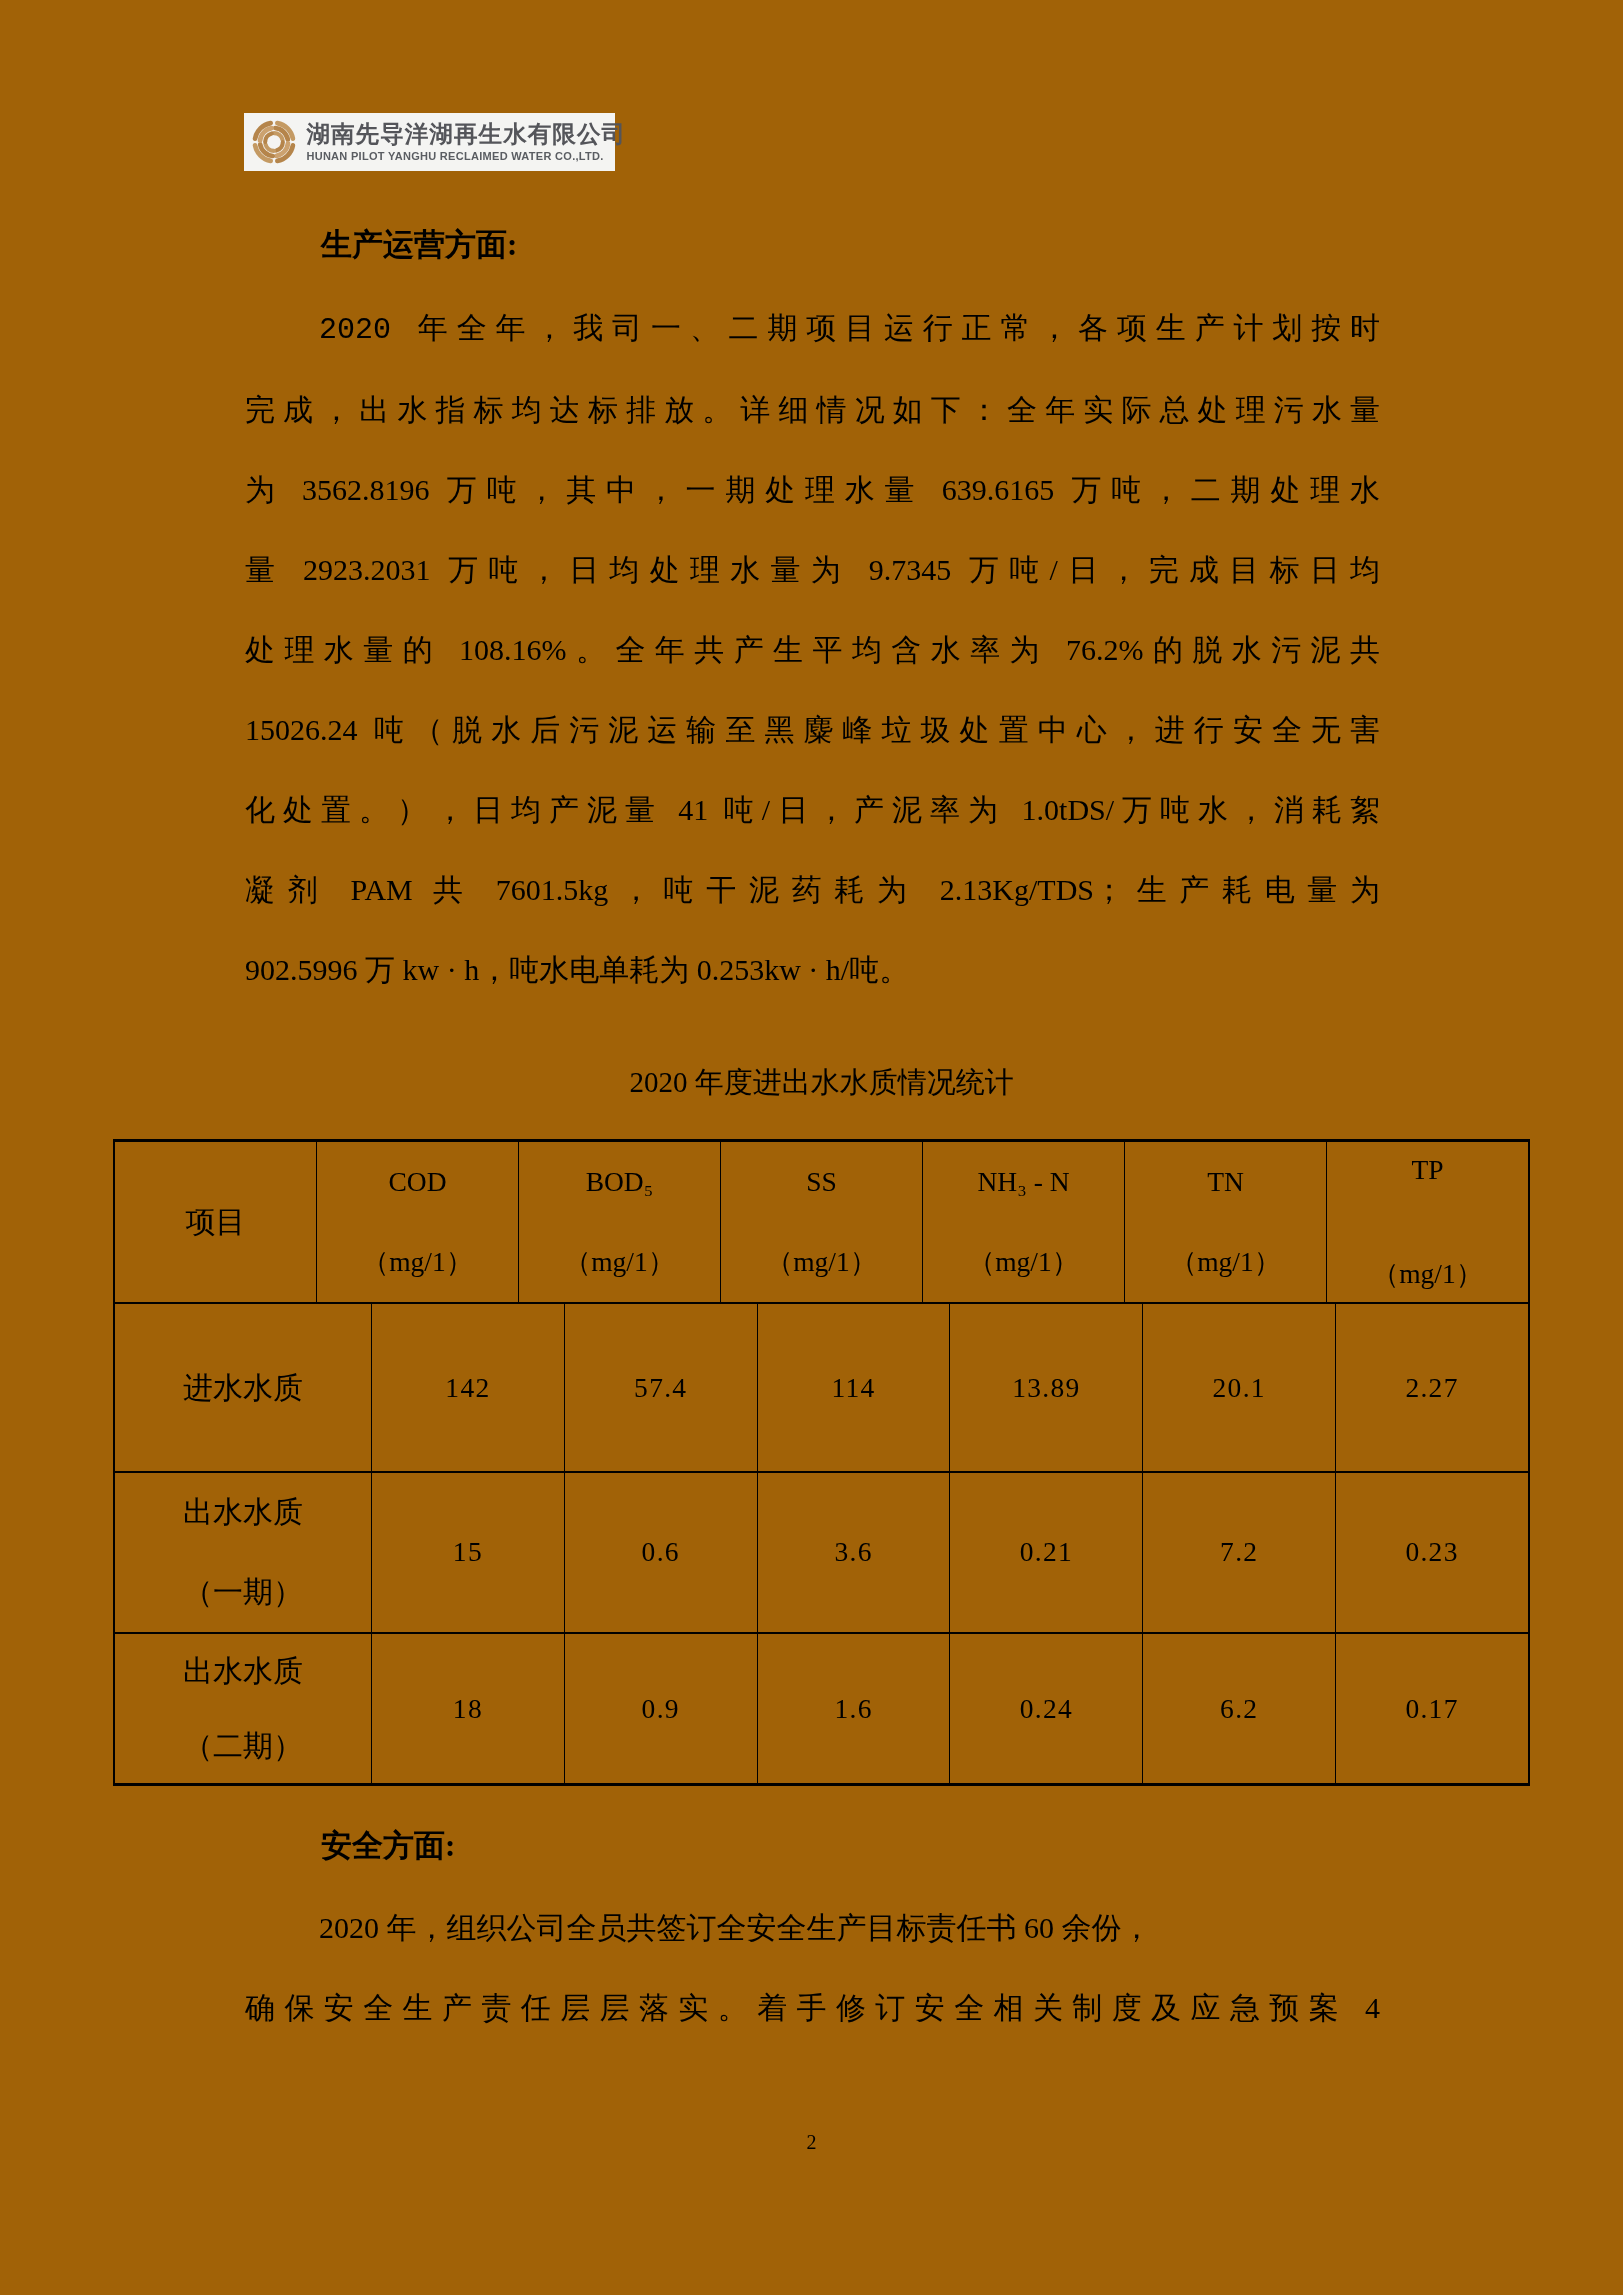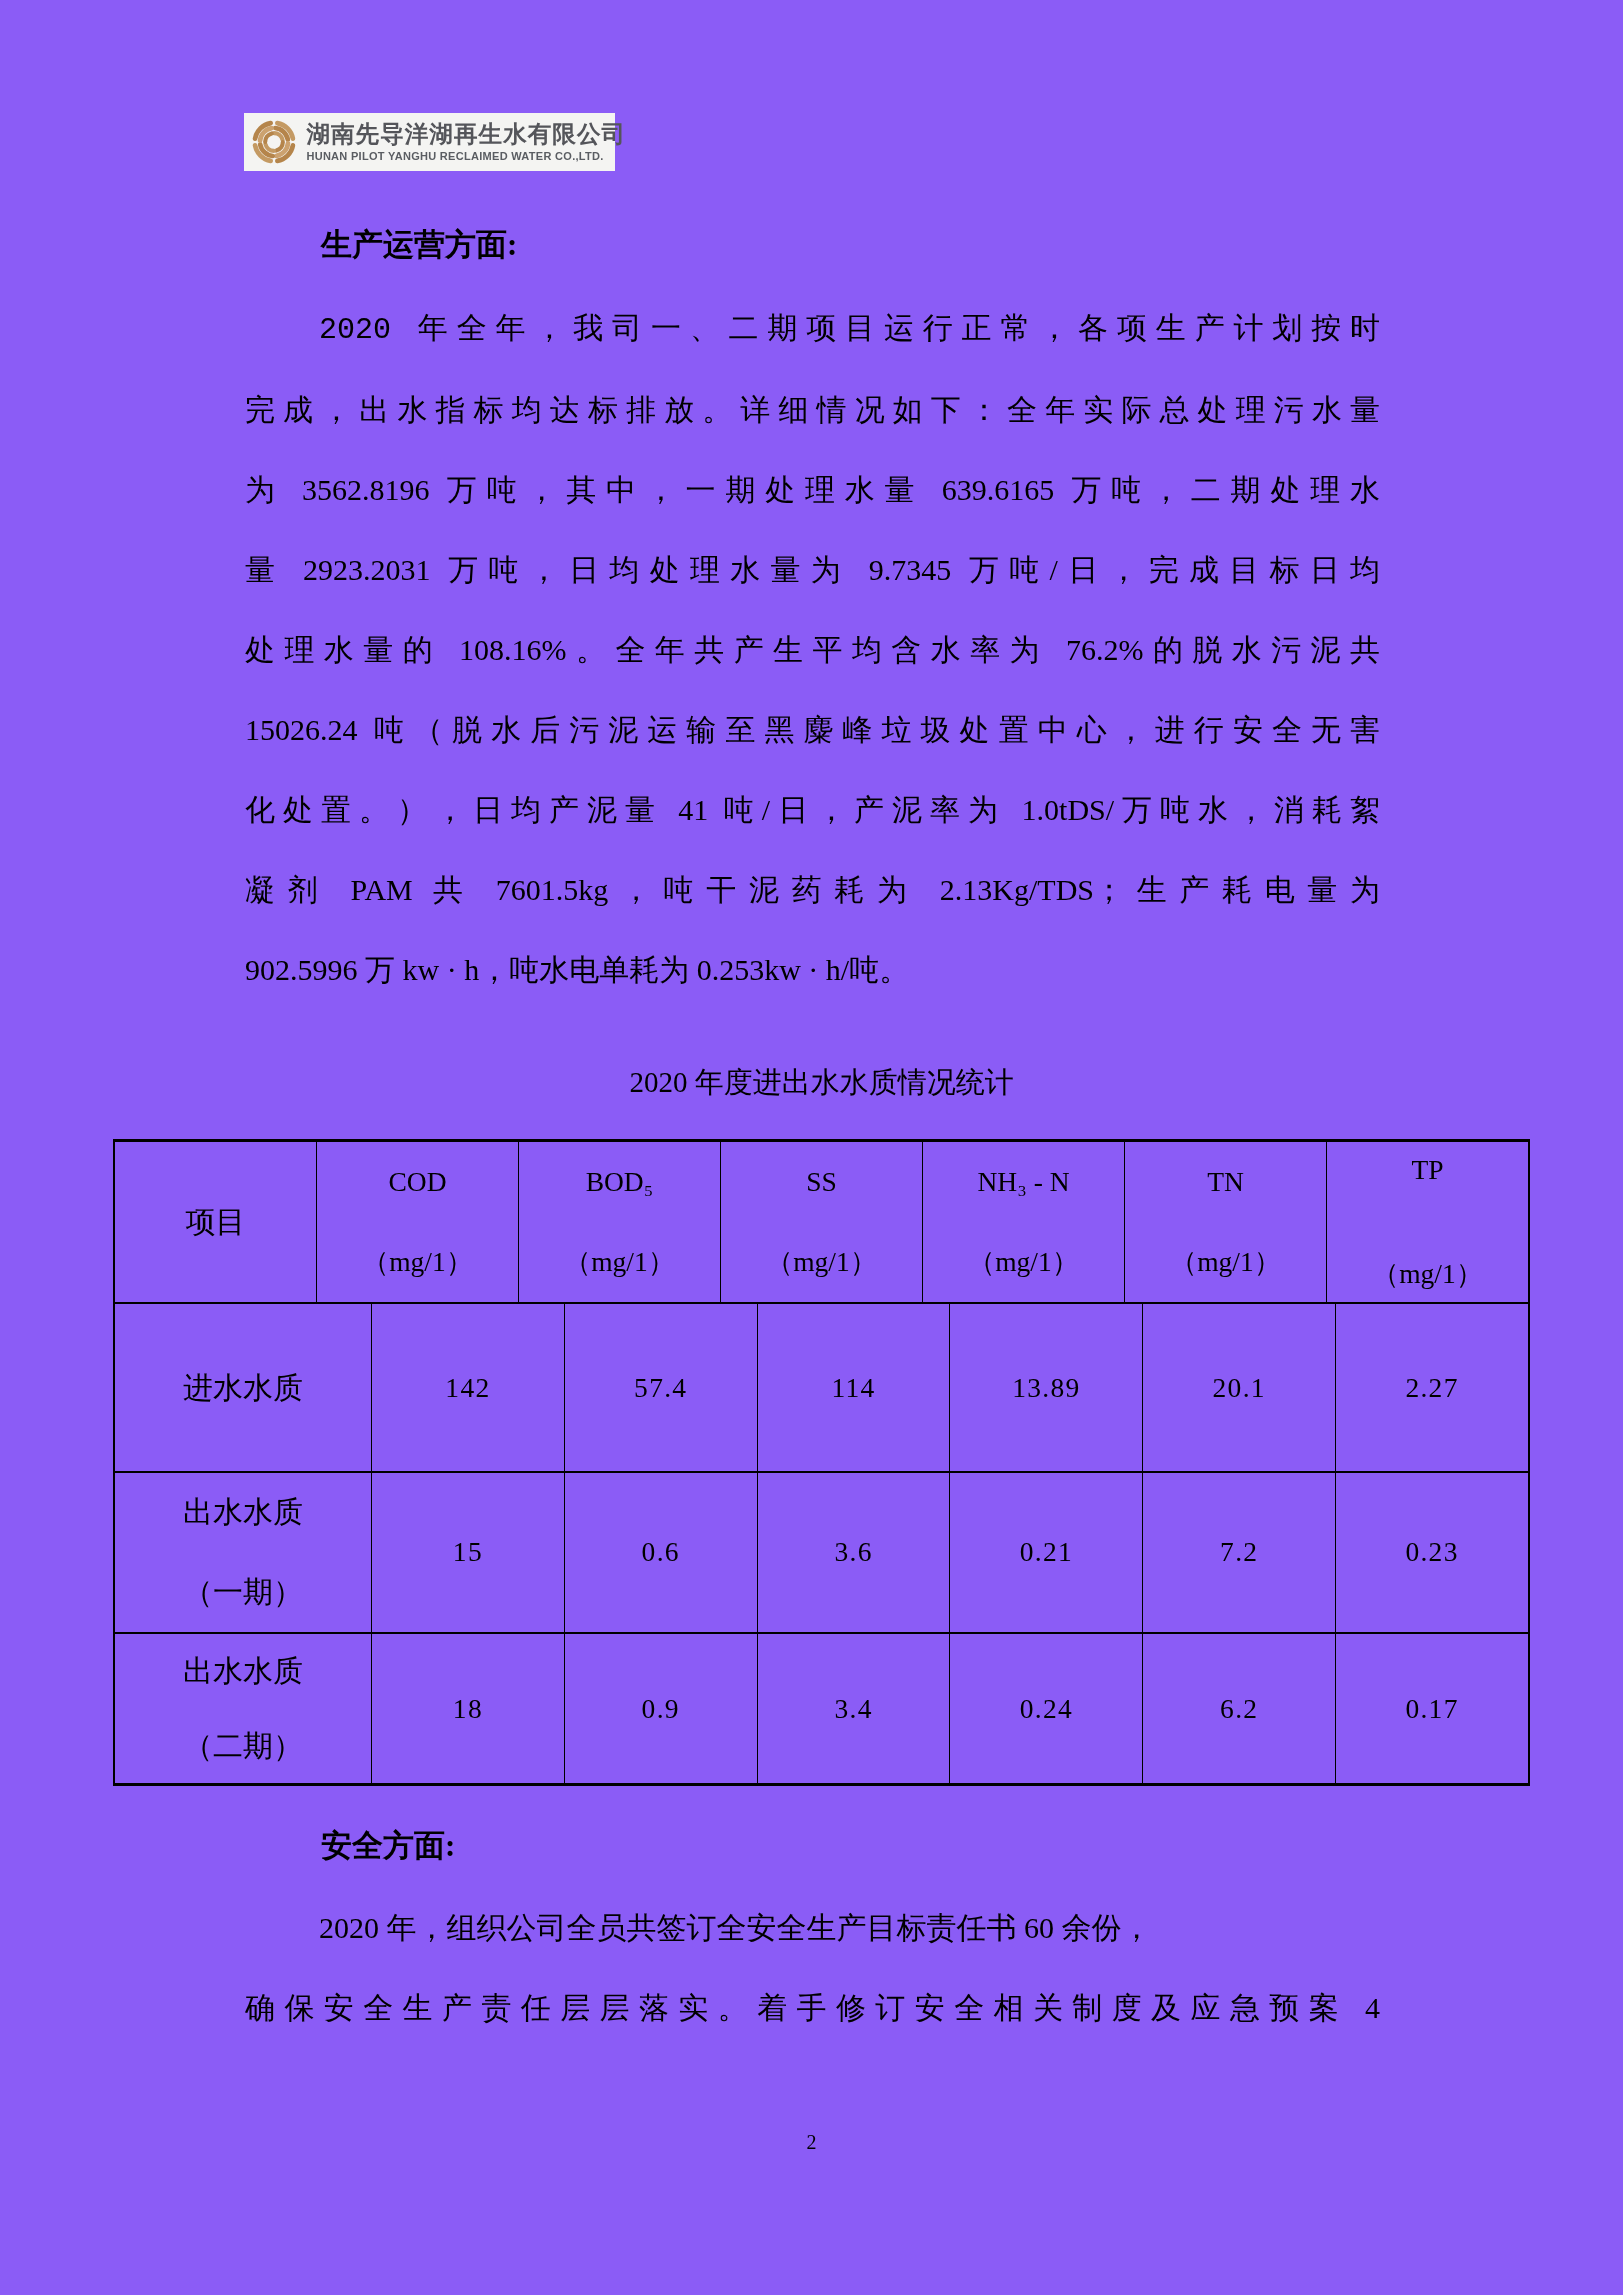--- a/index.html
+++ b/index.html
@@ -1,20 +1,20 @@
 <!DOCTYPE html>
 <html style="font-size:10.5px"><head>
 <meta charset="utf-8">
 <style>
   html, body { margin: 0; padding: 0; background: #ffffff; }
   #page {
     position: relative;
     width: 1623px;
     height: 2295px;
-    background: #8b5cf6;
+    background: #a16207;
     font-family: "Liberation Serif", "DejaVu Serif", serif;
     color: #000000;
     overflow: hidden;
   }
 
   
   #logo {
     position: absolute;
     left: 244px; top: 113px;
     width: 371px; height: 58px;
@@ -279,21 +279,21 @@
           <div class="cell vcell">0.23</div>
         </div>
       
         <div class="trow">
           <div class="cell col0 lcell">
             <div>出水水质</div>
             <div>（二期）</div>
           </div>
           <div class="cell vcell">18</div>
           <div class="cell vcell">0.9</div>
-          <div class="cell vcell">3.4</div>
+          <div class="cell vcell">1.6</div>
           <div class="cell vcell">0.24</div>
           <div class="cell vcell">6.2</div>
           <div class="cell vcell">0.17</div>
         </div>
       </div>
   </div>
 
   <div id="heading-safety" class="sec-heading">安全方面:</div>
 
   <div id="p2" class="para">

